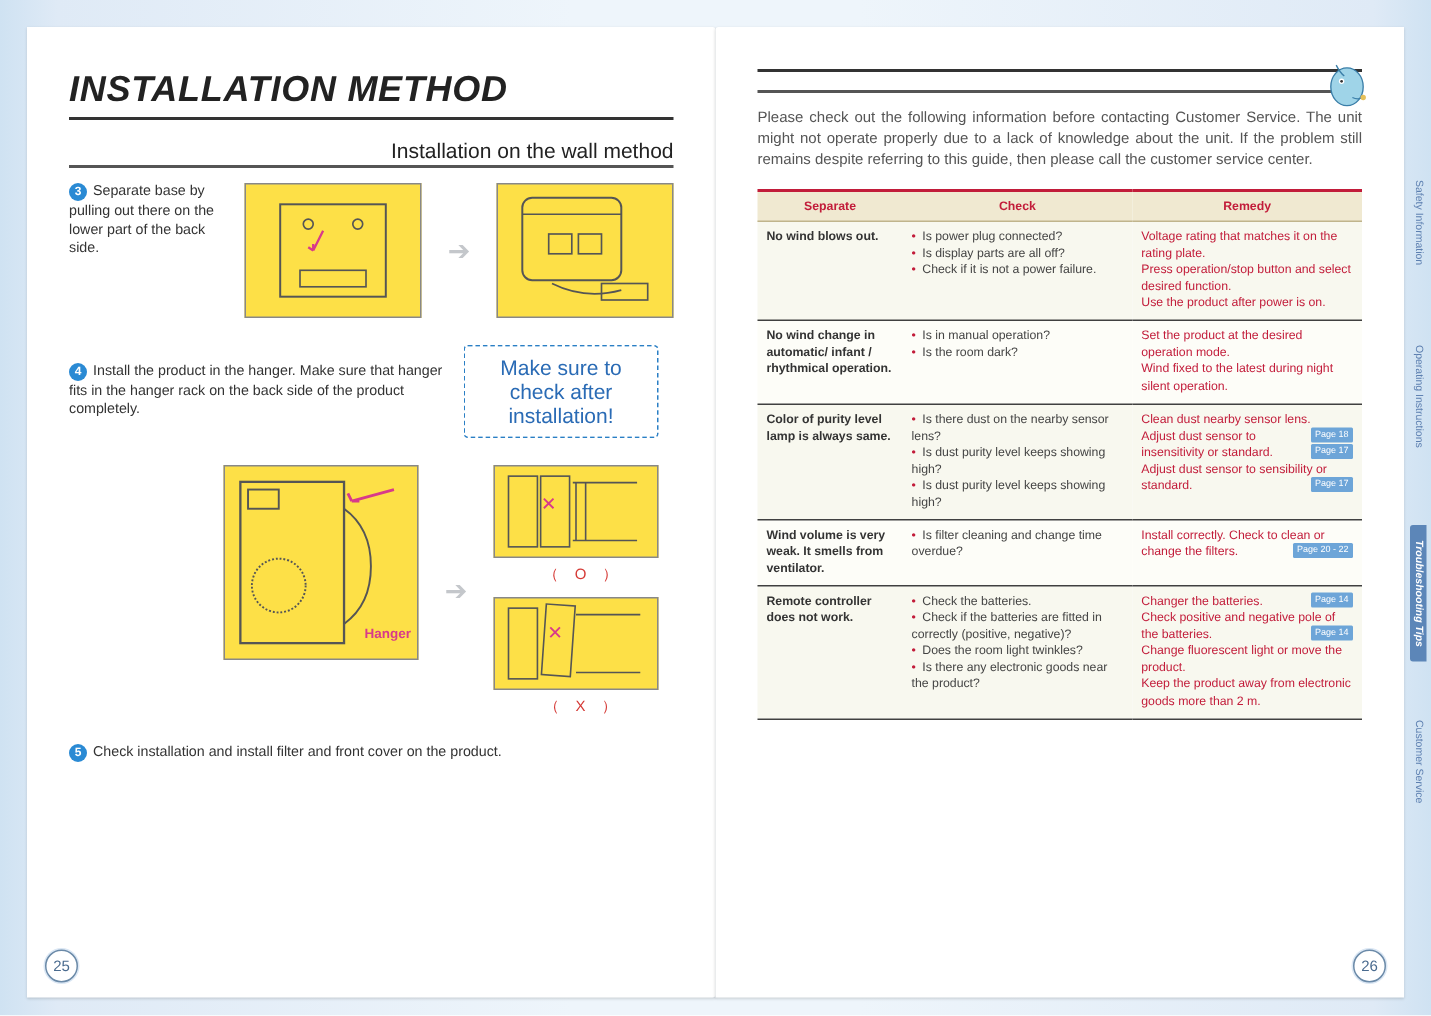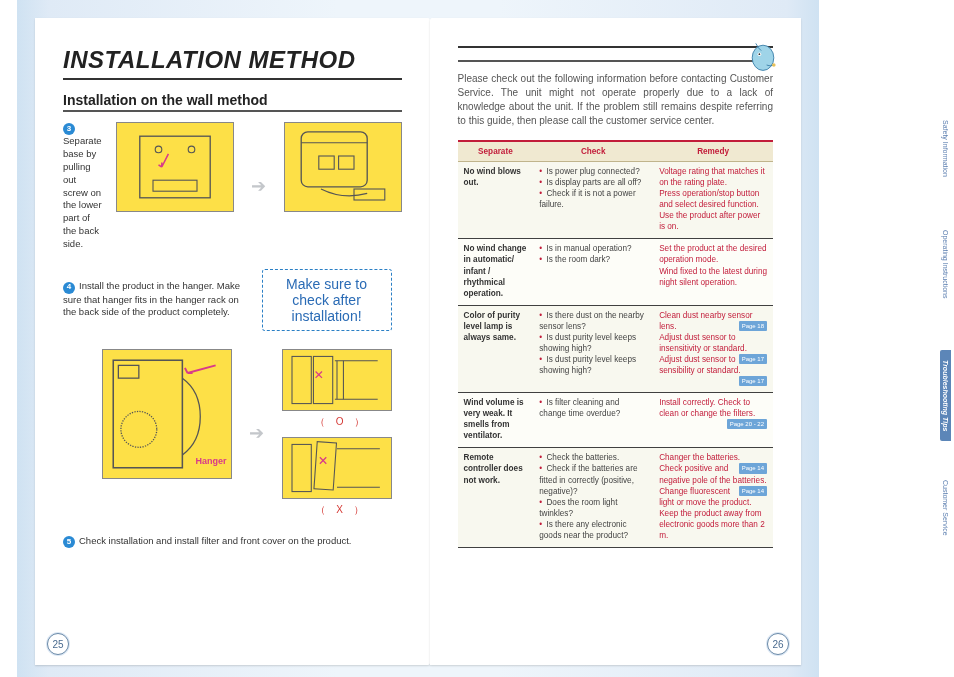--- a/index.html
+++ b/index.html
@@ -1,24 +1,24 @@
 <!DOCTYPE html>
 <html><head>
 <meta charset="utf-8">
 <style>
 * { box-sizing: border-box; margin: 0; padding: 0; }
 body { font-family: Arial, Helvetica, sans-serif; background: #fff; width: 954px; height: 677px; position: relative; overflow: hidden;}
-.outer { background: linear-gradient(90deg,#cfe2f2 0%,#dfeaf6 4%,#eef5fb 40%,#eef5fb 60%,#dfeaf6 96%,#cfe2f2 100%); width: 802px; height: 677px; padding: 18px 18px 12px 18px; margin-left: 17px;}
+.outer { background: linear-gradient(90deg,#cfe2f2 0%,#dfeaf6 4%,#eef5fb 40%,#eef5fb 60%,#dfeaf6 96%,#cfe2f2 100%); width: 954px; height: 677px; padding: 18px 18px 12px 18px;}
 .spread { display: flex; gap: 0; height: 100%;}
 .page { background: #fff; flex: 1; position: relative; padding: 28px 28px 14px 28px; box-shadow: 0 1px 2px rgba(0,0,0,.15);}
 .page-left { border-top-right-radius: 2px; border-bottom-right-radius: 2px;}
 .page-right { border-top-left-radius: 2px;}
 h1 { font-family: Impact, "Arial Black", sans-serif; font-weight: 700; font-size: 24px; letter-spacing: .5px; color: #222; margin-bottom: 4px; font-style: italic;}
 .rule-dark { height: 2px; background: #333; margin-bottom: 12px;}
-h2 { font-size: 14px; font-weight: 700; color: #222; margin-bottom: 2px;}
+h2 { font-size: 14px; font-weight: 400; color: #222; margin-bottom: 2px; text-align: right;}
 .rule-thin { height: 2px; background: #555; margin-bottom: 10px;}
 .num-bullet { display: inline-flex; width: 12px; height: 12px; border-radius: 50%; background: #2a8ad4; color: #fff; font-size: 8px; align-items: center; justify-content: center; font-weight: bold; margin-right: 4px;}
 .step-row { display: flex; gap: 14px; margin-bottom: 18px;}
 .step-text { font-size: 9.5px; color: #333; line-height: 1.35; flex: 1;}
 .arrow-right { width: 22px; align-self: center; color: #c4c7cb; font-size: 18px; text-align: center;}
 .illus { border: 1px solid #888; width: 118px; height: 90px; background: #fde047; display: flex; align-items: flex-start; justify-content: center; position: relative;}
 .illus svg { width: 100%; height: 100%;}
 .note-box { border: 1px dashed #2a7fc5; border-radius: 3px; padding: 6px 10px; font-size: 14px; color: #2a6bb5; text-align: center; width: 130px;}
 .label-hanger { position: absolute; bottom: 12px; right: 4px; font-size: 9px; color: #d83a8a; font-weight: 600;}
 .ox-label { font-size: 10px; color: #d53a36; text-align: center; margin-top: 4px; letter-spacing: 4px;}
@@ -49,21 +49,21 @@
  <div class="spread">
 
   <div class="page page-left">
     <h1>INSTALLATION METHOD</h1>
     <div class="rule-dark"></div>
     <h2>Installation on the wall method</h2>
     <div class="rule-thin"></div>
 
     <div class="step-row">
       <div class="step-text">
-        <span class="num-bullet">3</span><span>Separate base by pulling out screw on the lower part of the back side.</span>
+        <span class="num-bullet">3</span><span>Separate base by pulling out there on the lower part of the back side.</span>
       </div>
       <div class="illus">
         <svg viewBox="0 0 100 80">
               <rect x="18" y="12" width="64" height="56" fill="none" stroke="#555" stroke-width="1.2"></rect>
               <circle cx="35" cy="24" r="3" fill="none" stroke="#555"></circle>
               <circle cx="65" cy="24" r="3" fill="none" stroke="#555"></circle>
               <path d="M38 40 l6 -12 M38 40 l-3 -2 M38 40 l0 -4" stroke="#d83a8a" stroke-width="1.4" fill="none"></path>
               <rect x="30" y="52" width="40" height="10" fill="none" stroke="#555"></rect>
             </svg>
       </div>

